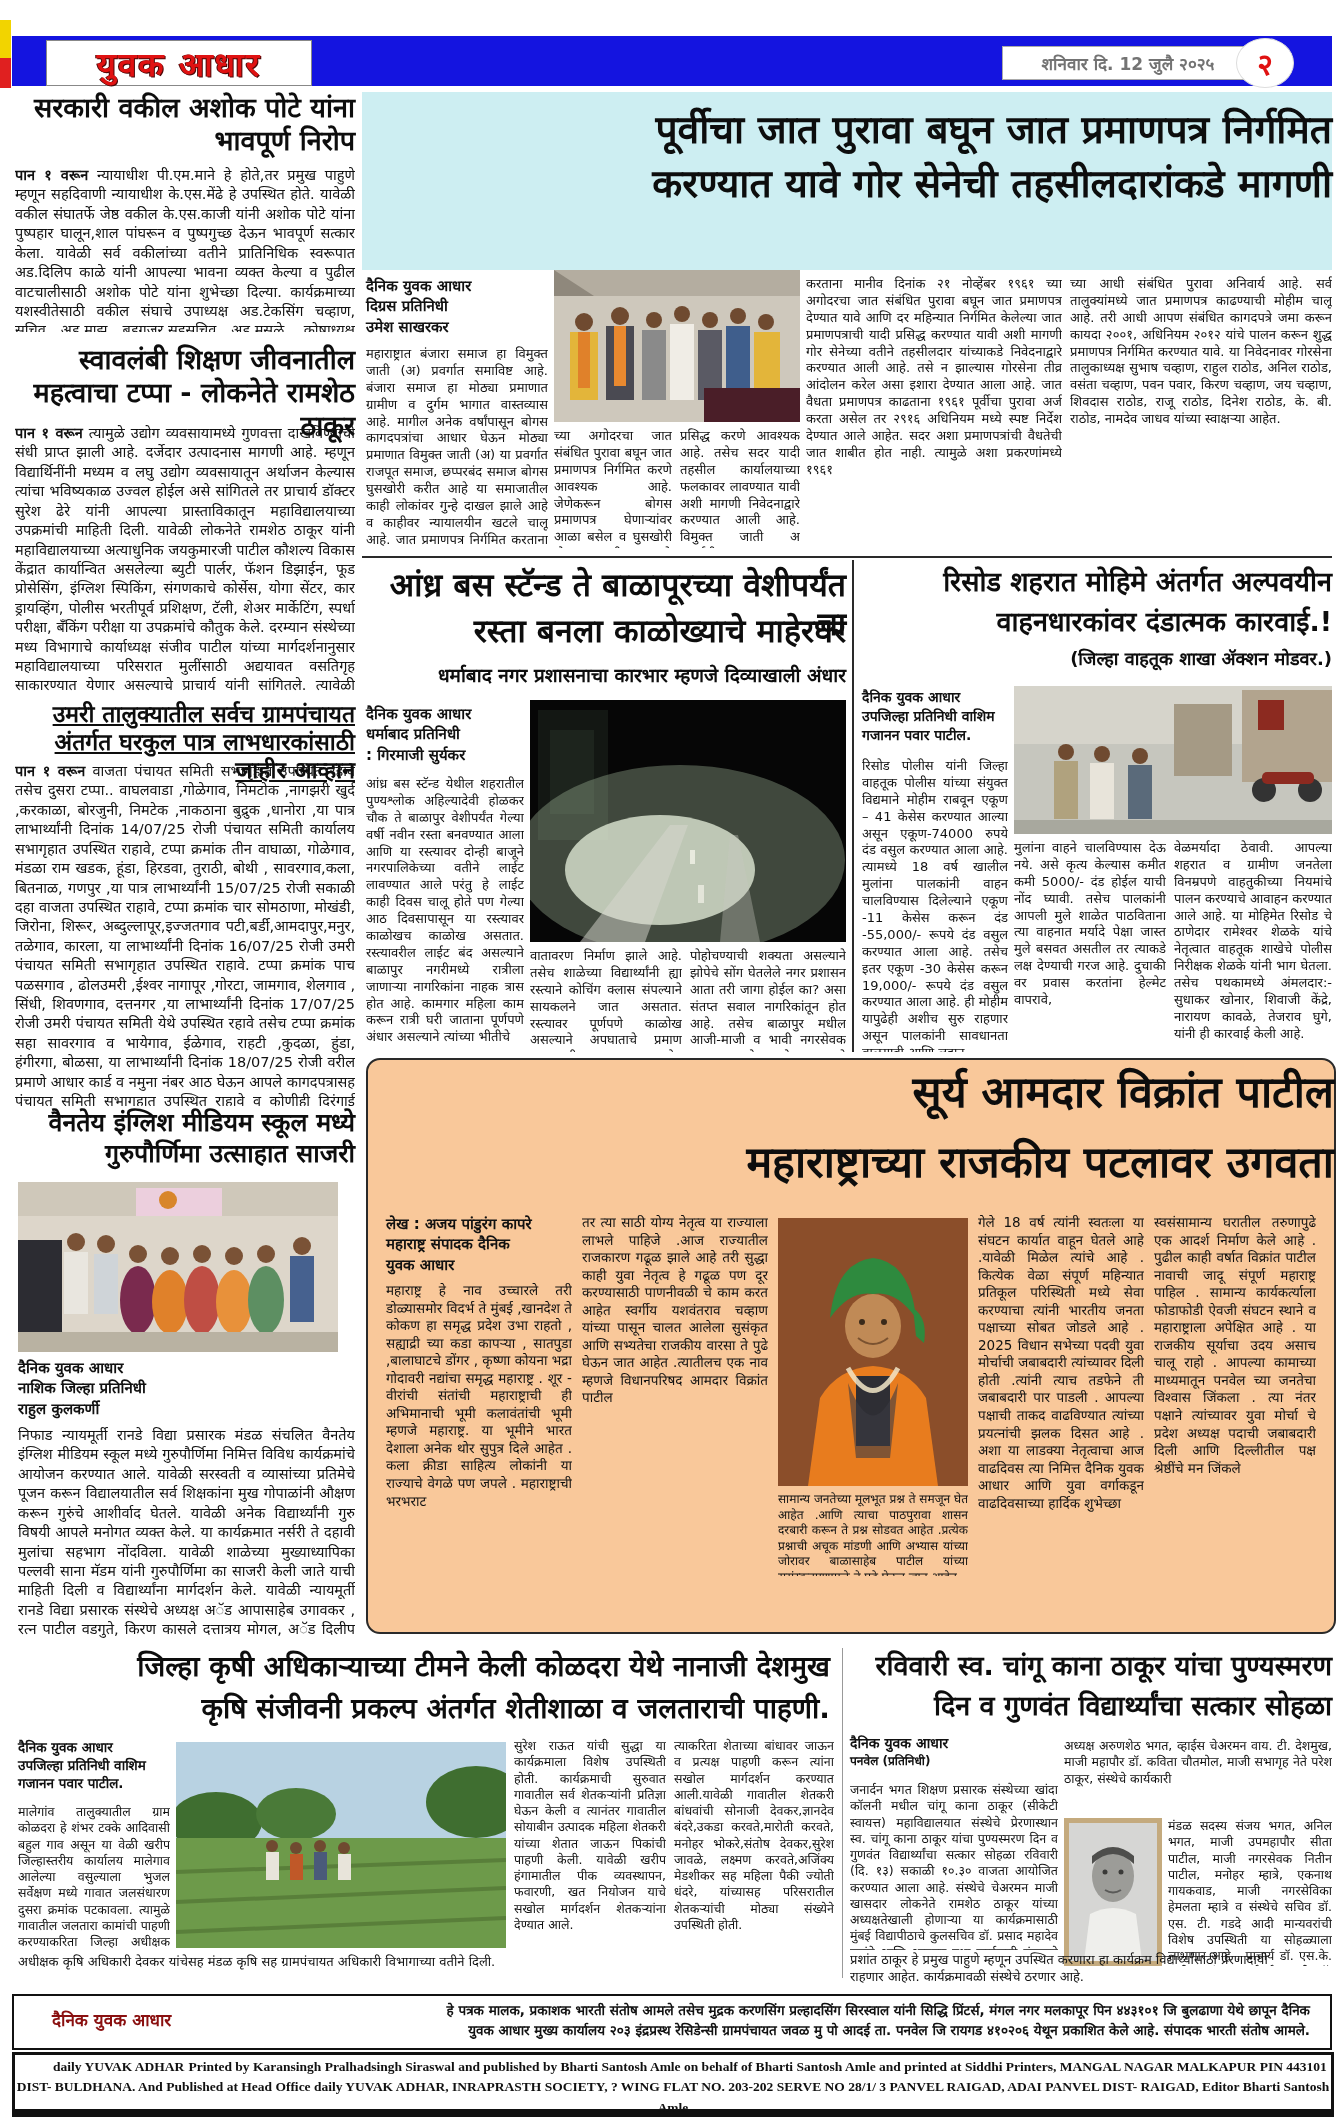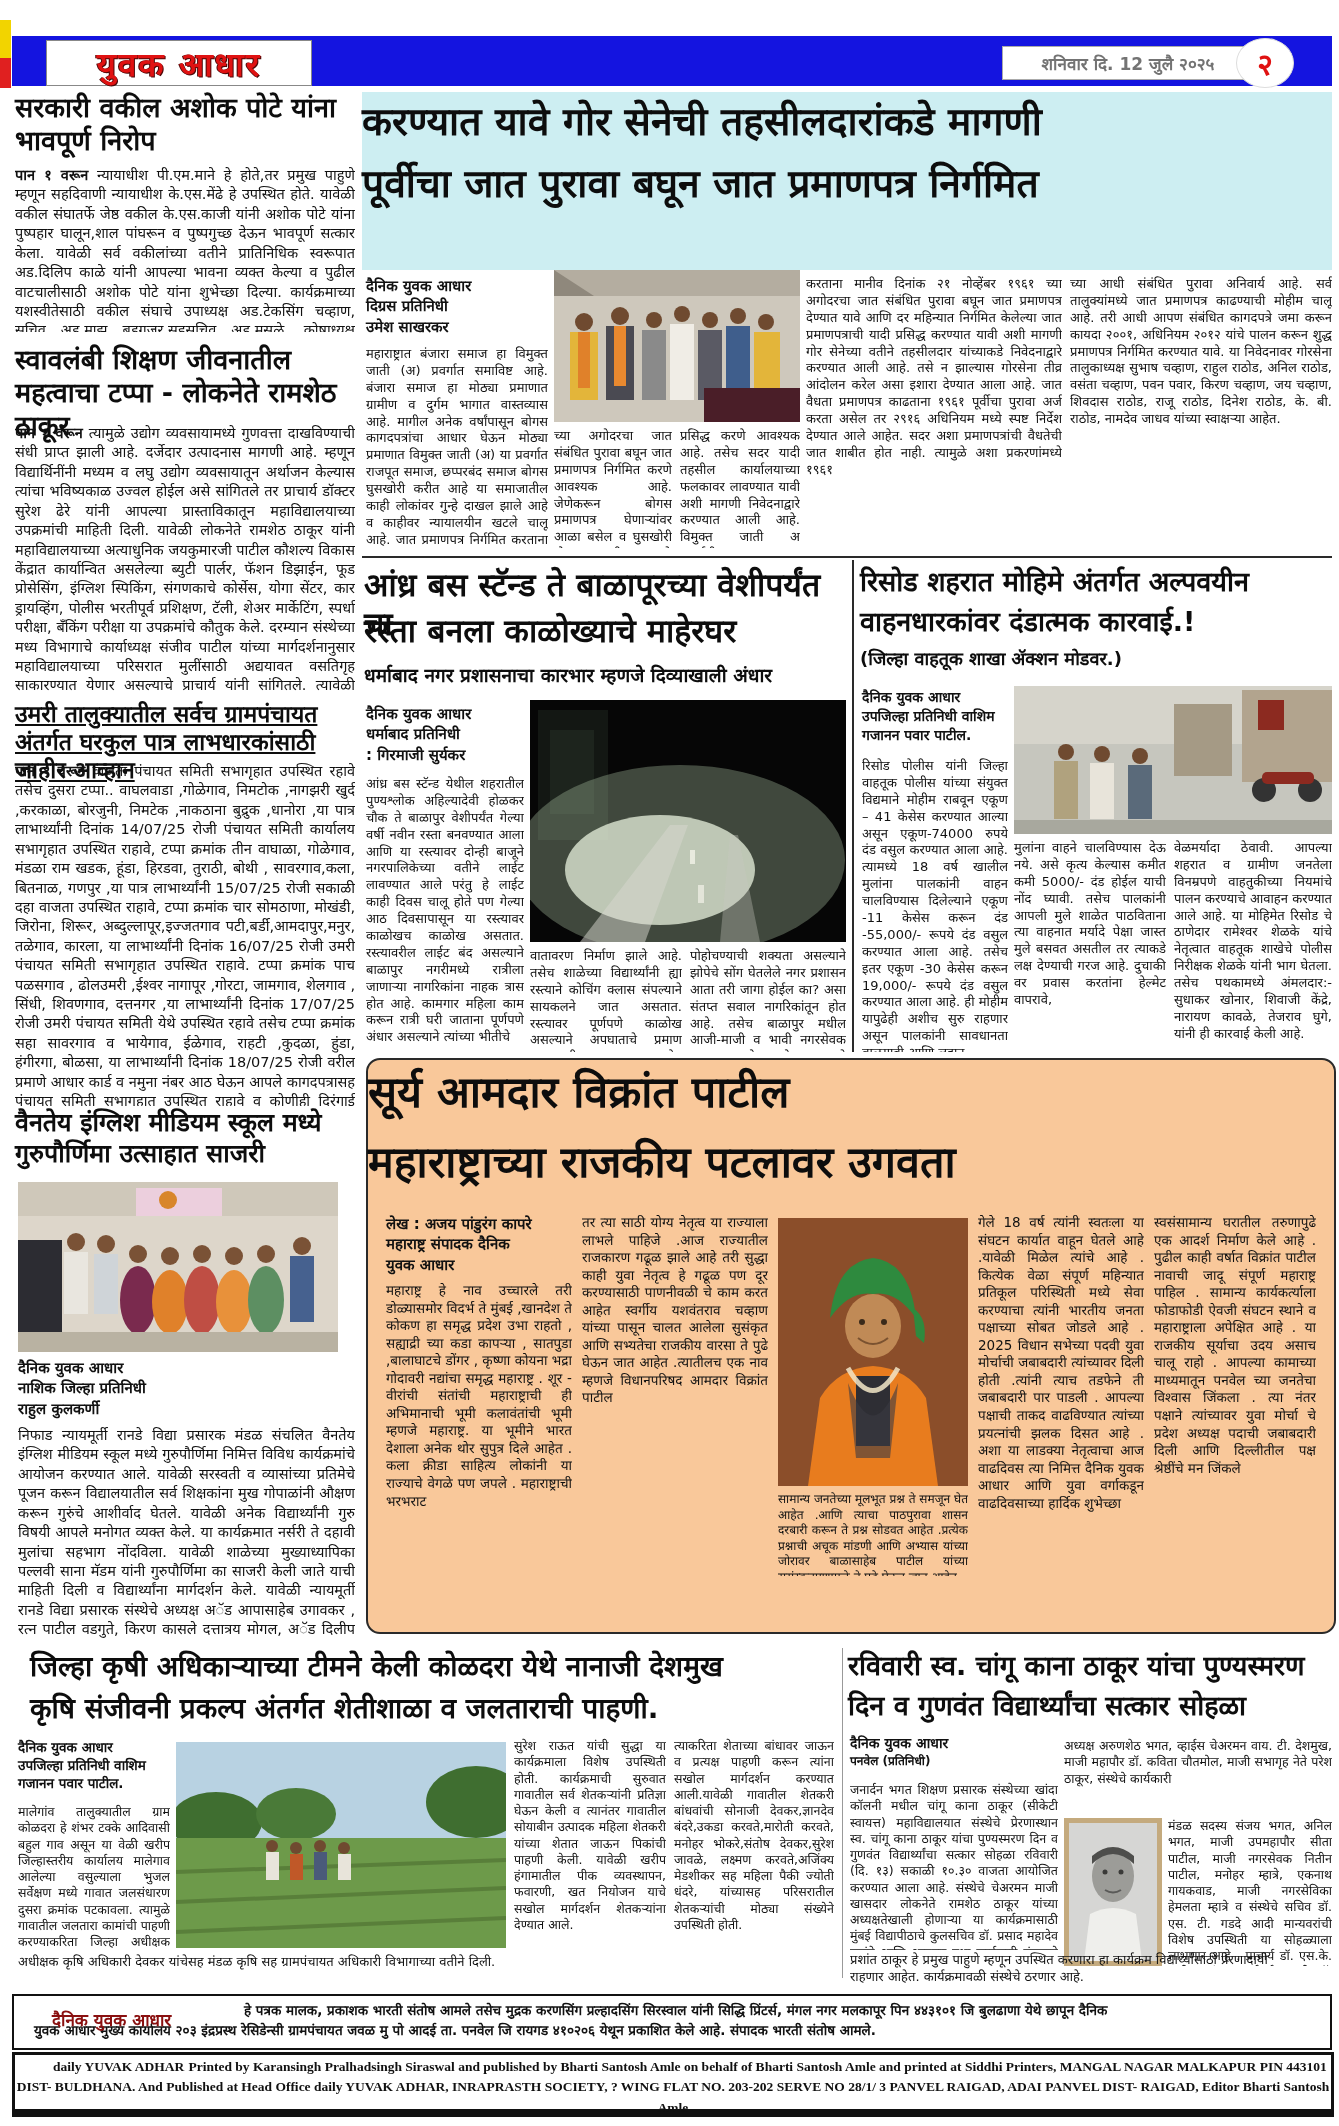--- a/index.html
+++ b/index.html
@@ -2,21 +2,21 @@
 <html><head>
 <meta charset="utf-8">
 <style>
   html,body{margin:0;padding:0;}
   body{
     position:relative;width:1339px;height:2126px;background:#ffffff;
     font-family:"DejaVu Sans",sans-serif;color:#111;overflow:hidden;
   }
   .abs{position:absolute;}
   .jt{text-align:justify;}
-  .ctr{text-align:left;}
+  .ctr{text-align:right;}
   .hd{font-weight:bold;color:#0d0d0d;line-height:1.22;}
   .bodytxt{font-size:14.5px;line-height:1.34;overflow:hidden;}
   .smalltxt{font-size:13px;line-height:1.3;overflow:hidden;}
   .lead{font-weight:bold;}
   .byline{font-weight:bold;font-size:15px;line-height:1.35;}
   .photo{overflow:hidden;background:#ccc;}
   .photo svg{display:block;width:100%;height:100%;}
   .rule-h{background:#2a2a2a;height:2px;}
   .rule-v{background:#2a2a2a;width:2px;}
   #bluebar{background:#1414e0;}
@@ -96,22 +96,22 @@
   </svg>
 </div>
 <div class="abs" style="left:18px;top:1358px;width:320px;">
   <div class="byline">दैनिक युवक आधार</div>
   <div class="byline">नाशिक जिल्हा प्रतिनिधी</div>
   <div class="byline">राहुल कुलकर्णी</div>
 </div>
 <div class="abs jt bodytxt" style="left:18px;top:1426px;width:337px;height:214px;">निफाड न्यायमूर्ती रानडे विद्या प्रसारक मंडळ संचलित वैनतेय इंग्लिश मीडियम स्कूल मध्ये गुरुपौर्णिमा निमित्त विविध कार्यक्रमांचे आयोजन करण्यात आले. यावेळी सरस्वती व व्यासांच्या प्रतिमेचे पूजन करून विद्यालयातील सर्व शिक्षकांना मुख गोपाळांनी औक्षण करून गुरुंचे आशीर्वाद घेतले. यावेळी अनेक विद्यार्थ्यांनी गुरु विषयी आपले मनोगत व्यक्त केले. या कार्यक्रमात नर्सरी ते दहावी मुलांचा सहभाग नोंदविला. यावेळी शाळेच्या मुख्याध्यापिका पल्लवी साना मॅडम यांनी गुरुपौर्णिमा का साजरी केली जाते याची माहिती दिली व विद्यार्थ्यांना मार्गदर्शन केले. यावेळी न्यायमूर्ती रानडे विद्या प्रसारक संस्थेचे अध्यक्ष अॅड आपासाहेब उगावकर , रत्न पाटील वडगुते, किरण कासले दत्तात्रय मोगल, अॅड दिलीप चाचरकर, राजेश जोशी, भार्गव जाधव, मधुकर गवळी व सर्व शिक्षक वृंद यांनी सर्व शिक्षकांना गुरुपौर्णिमेच्या शुभेच्छा दिल्या.</div>
 
 <div id="cyanbox" class="abs" style="left:362px;top:92px;width:970px;height:178px;">
+  <div class="hd ctr" style="font-size:39px;margin-top:14px;">पूर्वीचा जात पुरावा बघून जात प्रमाणपत्र निर्गमित</div>
   <div class="hd ctr" style="font-size:39px;margin-top:6px;">करण्यात यावे गोर सेनेची तहसीलदारांकडे मागणी</div>
-  <div class="hd ctr" style="font-size:39px;margin-top:14px;">पूर्वीचा जात पुरावा बघून जात प्रमाणपत्र निर्गमित</div>
 </div>
 <div class="abs" style="left:366px;top:276px;width:182px;">
   <div class="byline">दैनिक युवक आधार</div>
   <div class="byline">दिग्रस प्रतिनिधी</div>
   <div class="byline">उमेश साखरकर</div>
 </div>
 <div class="abs jt smalltxt" style="left:366px;top:346px;width:182px;height:202px;">महाराष्ट्रात बंजारा समाज हा विमुक्त जाती (अ) प्रवर्गात समाविष्ट आहे. बंजारा समाज हा मोठ्या प्रमाणात ग्रामीण व दुर्गम भागात वास्तव्यास आहे. मागील अनेक वर्षांपासून बोगस कागदपत्रांचा आधार घेऊन मोठ्या प्रमाणात विमुक्त जाती (अ) या प्रवर्गात राजपूत समाज, छप्परबंद समाज बोगस घुसखोरी करीत आहे या समाजातील काही लोकांवर गुन्हे दाखल झाले आहे व काहीवर न्यायालयीन खटले चालू आहे. जात प्रमाणपत्र निर्गमित करताना मानीव दि. २१ नोव्हेंबर १९६१</div>
 <div class="abs photo" style="left:554px;top:270px;width:246px;height:152px;">
   <svg viewBox="0 0 246 152" preserveAspectRatio="none">
     <rect width="246" height="152" fill="#cec8bc"></rect>

